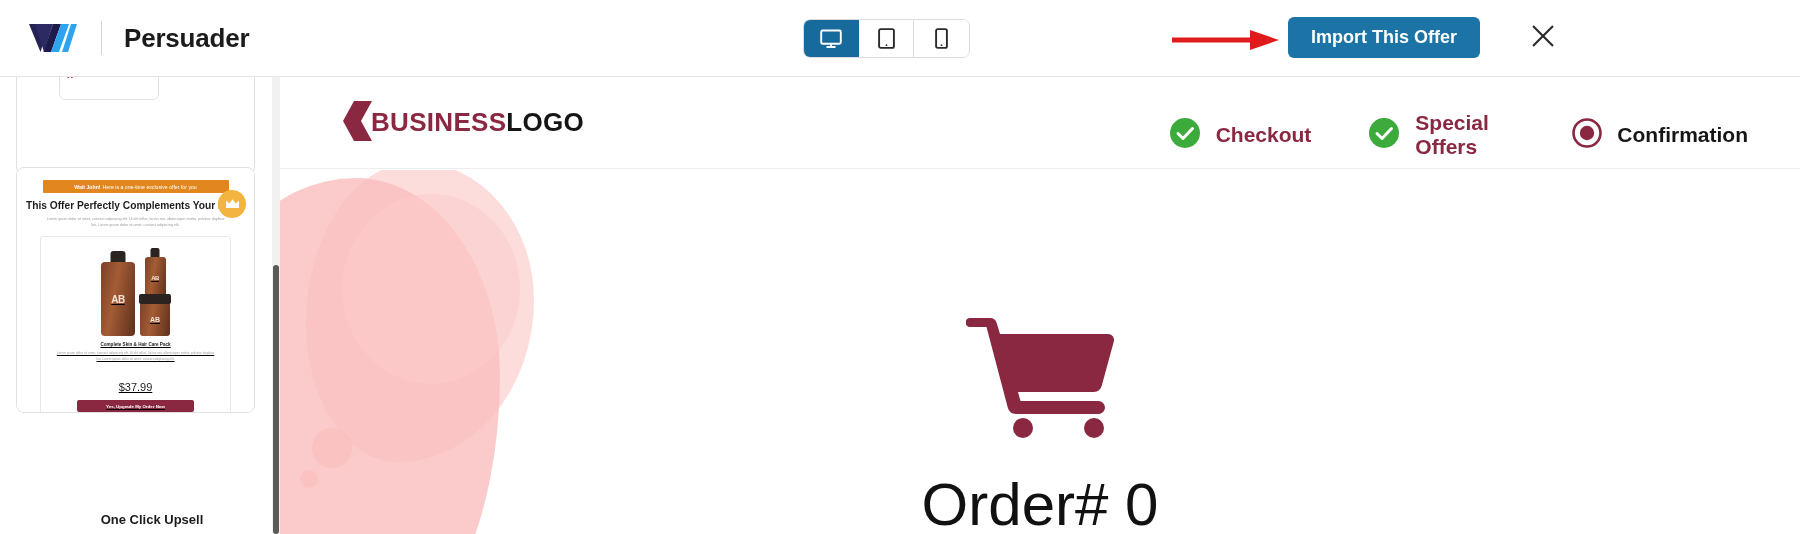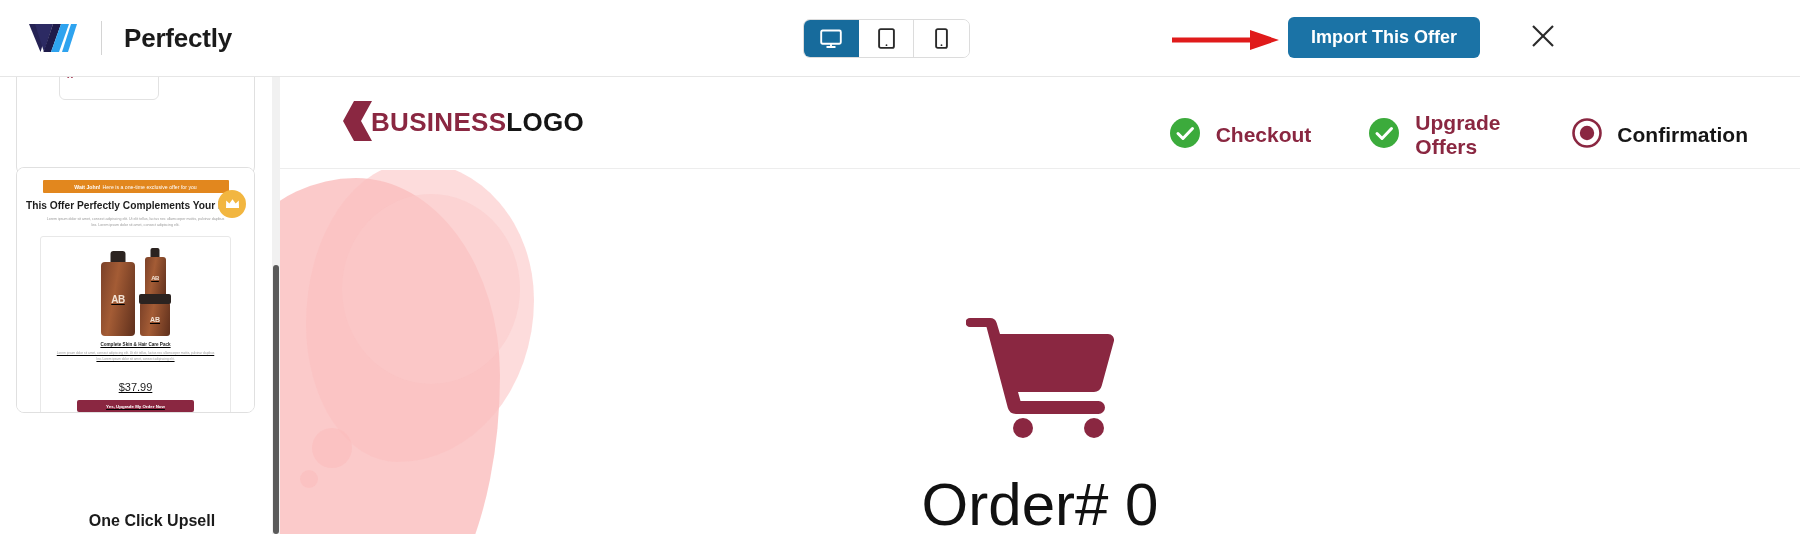--- a/index.html
+++ b/index.html
@@ -65,21 +65,21 @@
     position: absolute; left: 0; top: 77px; width: 272px; height: 457px;
     background: #ffffff; overflow: hidden;
   }
   .thumb-card {
     position: absolute; left: 16px; width: 239px;
     background: #ffffff; border: 1px solid #e0e0e0; border-radius: 8px;
     overflow: hidden; cursor: pointer;
   }
   .thumb-label {
     position: absolute; left: 0; width: 304px; text-align: center;
-    font-size: 16px; font-weight: 700; color: #1b1b1b;
+    font-size: 13px; font-weight: 700; color: #1b1b1b;
   }
 
   
   #thumb-checkout { top: -52px; height: 150px; }
   .co-inner { position: relative; width: 100%; height: 100%; padding: 8px; }
   .co-left {
     position: absolute; left: 42px; top: 14px; width: 100px; height: 60px;
     border: 1px solid #e2e2e2; border-radius: 6px; background: #fff;
   }
   .co-x { position: absolute; left: 50px; top: 42px; color: #a33b55; font-size: 11px; font-weight: 700; }
@@ -229,21 +229,21 @@
       <span>
         <svg class="logo-mark" viewBox="0 0 52 34">
           <path d="M2 3 L22 3 L13.5 31 Z" fill="#252254"></path>
           <path d="M8 3 L26 3 L17 31 Z" fill="#2c2a63"></path>
           <path d="M26 3 L34 3 L24 31 L16.5 31 Z" fill="#1e1b4a"></path>
           <path d="M34 3 L42 3 L32 31 L24 31 Z" fill="#2ea3ef"></path>
           <path d="M44 3 L50 3 L41 31 L35 31 Z" fill="#2ea3ef"></path>
         </svg>
       </span>
       <span class="brand-divider"></span>
-      <span class="brand-title">Perfectly</span>
+      <span class="brand-title">Persuader</span>
     </div>
 
     <div class="device-switch">
       <div class="device-btn active">
         <span>
           <svg width="22" height="20" viewBox="0 0 22 20" fill="none" stroke="#ffffff" stroke-width="1.9">
             <rect x="1.2" y="1.5" width="19.6" height="13.2" rx="1.4"></rect>
             <line x1="11" y1="14.7" x2="11" y2="17.6"></line>
             <line x1="6.5" y1="18" x2="15.5" y2="18"></line>
           </svg>
@@ -368,21 +368,21 @@
           <span class="step-label">Checkout</span>
         </div>
 
         <div class="step">
           <span>
             <svg width="34" height="34" viewBox="0 0 34 34">
               <circle cx="17" cy="17" r="15" fill="#3cab3c"></circle>
               <path d="M10 17.5 L15 22.5 L24.5 12.5" fill="none" stroke="#ffffff" stroke-width="3" stroke-linecap="round" stroke-linejoin="round"></path>
             </svg>
           </span>
-          <span class="step-label multiline">Upgrade Offers</span>
+          <span class="step-label multiline">Special Offers</span>
         </div>
 
         <div class="step">
           <span>
             <svg width="32" height="32" viewBox="0 0 32 32">
               <circle cx="16" cy="16" r="13.5" fill="none" stroke="#8a2741" stroke-width="2.6"></circle>
               <circle cx="16" cy="16" r="7.2" fill="#8a2741"></circle>
             </svg>
           </span>
           <span class="step-label current">Confirmation</span>

